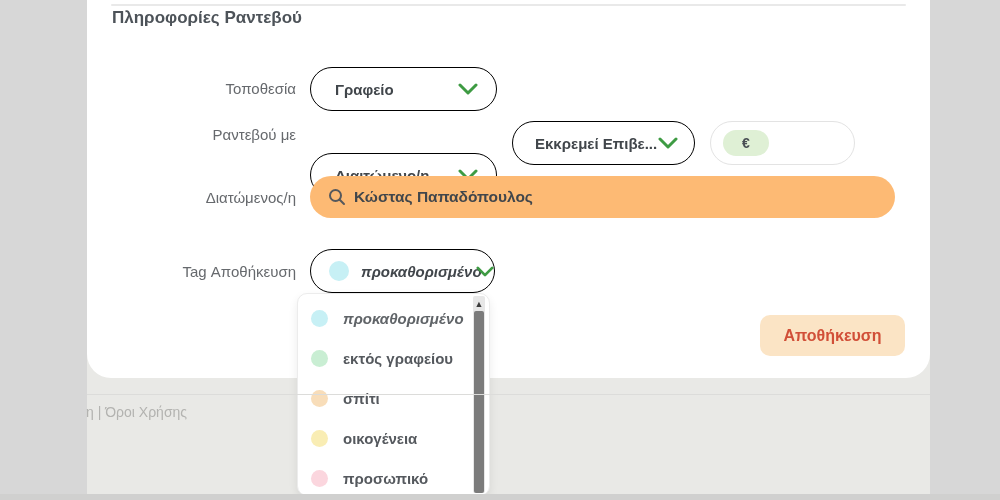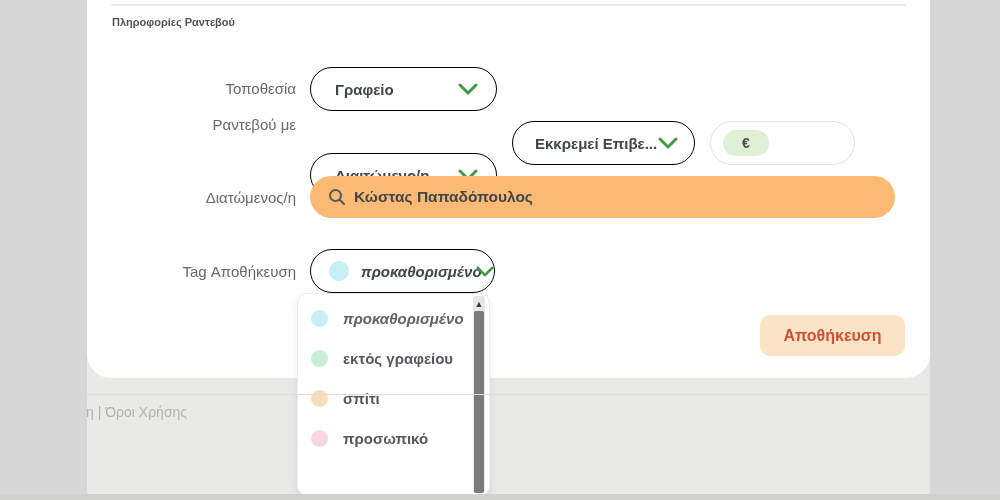--- a/index.html
+++ b/index.html
@@ -5,21 +5,21 @@
   * { margin:0; padding:0; box-sizing:border-box; }
   html,body { width:1000px; height:500px; overflow:hidden; }
   body { font-family:"Liberation Sans", sans-serif; background:#d7d7d7; position:relative; }
 
   .content-col { position:absolute; left:87px; top:0; width:843px; height:500px; background:#e9e9e6; }
 
   .card { position:absolute; left:87px; top:-24px; width:843px; height:402px; background:#ffffff;
           border-radius:24px; }
   .card-divider { position:absolute; left:111px; top:4px; width:795px; height:2px; background:#e9e9e9; border-radius:2px; }
 
-  .panel-title { position:absolute; left:112px; top:16px; font-size:11px; font-weight:700; color:#4d5359; }
+  .panel-title { position:absolute; left:112px; top:8px; font-size:17px; font-weight:700; color:#4d5359; }
 
   .row-label { position:absolute; width:186px; text-align:right; font-size:15px; color:#66696d; }
 
   .pill { position:absolute; background:#fff; border:1px solid #000000; border-radius:22px; height:44px;
           display:flex; align-items:center; font-size:15px; font-weight:600; color:#41464b; cursor:pointer; }
   .pill .chev { margin-left:auto; display:flex; align-items:center; }
 
   .search-field { position:absolute; left:310px; top:176px; width:585px; height:42px; background:#fdba74;
                   border-radius:21px; display:flex; align-items:center; padding:0 14px; }
   .search-field input { border:none; background:transparent; outline:none; flex:1;
@@ -71,21 +71,21 @@
 <div class="row-label" style="left:110px; top:80px;">Τοποθεσία</div>
 <div class="pill" style="left:310px; top:67px; width:187px; padding:0 18px 0 24px;">
   <span>Γραφείο</span>
   <span class="chev">
     <svg width="20" height="12" viewBox="0 0 20 12">
         <path d="M2 2 L10 10 L18 2" fill="none" stroke="#3e9b43" stroke-width="3" stroke-linecap="round" stroke-linejoin="round"></path>
       </svg>
   </span>
 </div>
 
-<div class="row-label" style="left:110px; top:116px;">Ραντεβού με</div>
+<div class="row-label" style="left:110px; top:126px;">Ραντεβού με</div>
 <div class="pill" style="left:310px; top:121px; width:187px; padding:0 18px 0 24px;margin-top:32px;">
   <span>Διαιτώμενο/η</span>
   <span class="chev">
     <svg width="20" height="12" viewBox="0 0 20 12">
         <path d="M2 2 L10 10 L18 2" fill="none" stroke="#3e9b43" stroke-width="3" stroke-linecap="round" stroke-linejoin="round"></path>
       </svg>
   </span>
 </div>
 <div class="pill" style="left:512px; top:121px; width:183px; padding:0 16px 0 22px;">
   <span>Εκκρεμεί Επιβε...</span>
@@ -130,20 +130,24 @@
       </div>
       <div class="dropdown-item">
         <span class="dot" style="background: rgb(201, 238, 211);"></span>
         <span class="opt-label">εκτός γραφείου</span>
       </div>
       <div class="dropdown-item">
         <span class="dot" style="background: rgb(248, 221, 185);"></span>
         <span class="opt-label">σπίτι</span>
       </div>
       <div class="dropdown-item">
+        <span class="dot" style="background: rgb(249, 237, 180);"></span>
+        <span class="opt-label">οικογένεια</span>
+      </div>
+      <div class="dropdown-item">
         <span class="dot" style="background: rgb(251, 214, 222);"></span>
         <span class="opt-label">προσωπικό</span>
       </div>
     </div>
   <div class="scrollbar">
     <div class="scroll-arrow">▲</div>
     <div class="scroll-thumb"></div>
   </div>
 </div>
 

